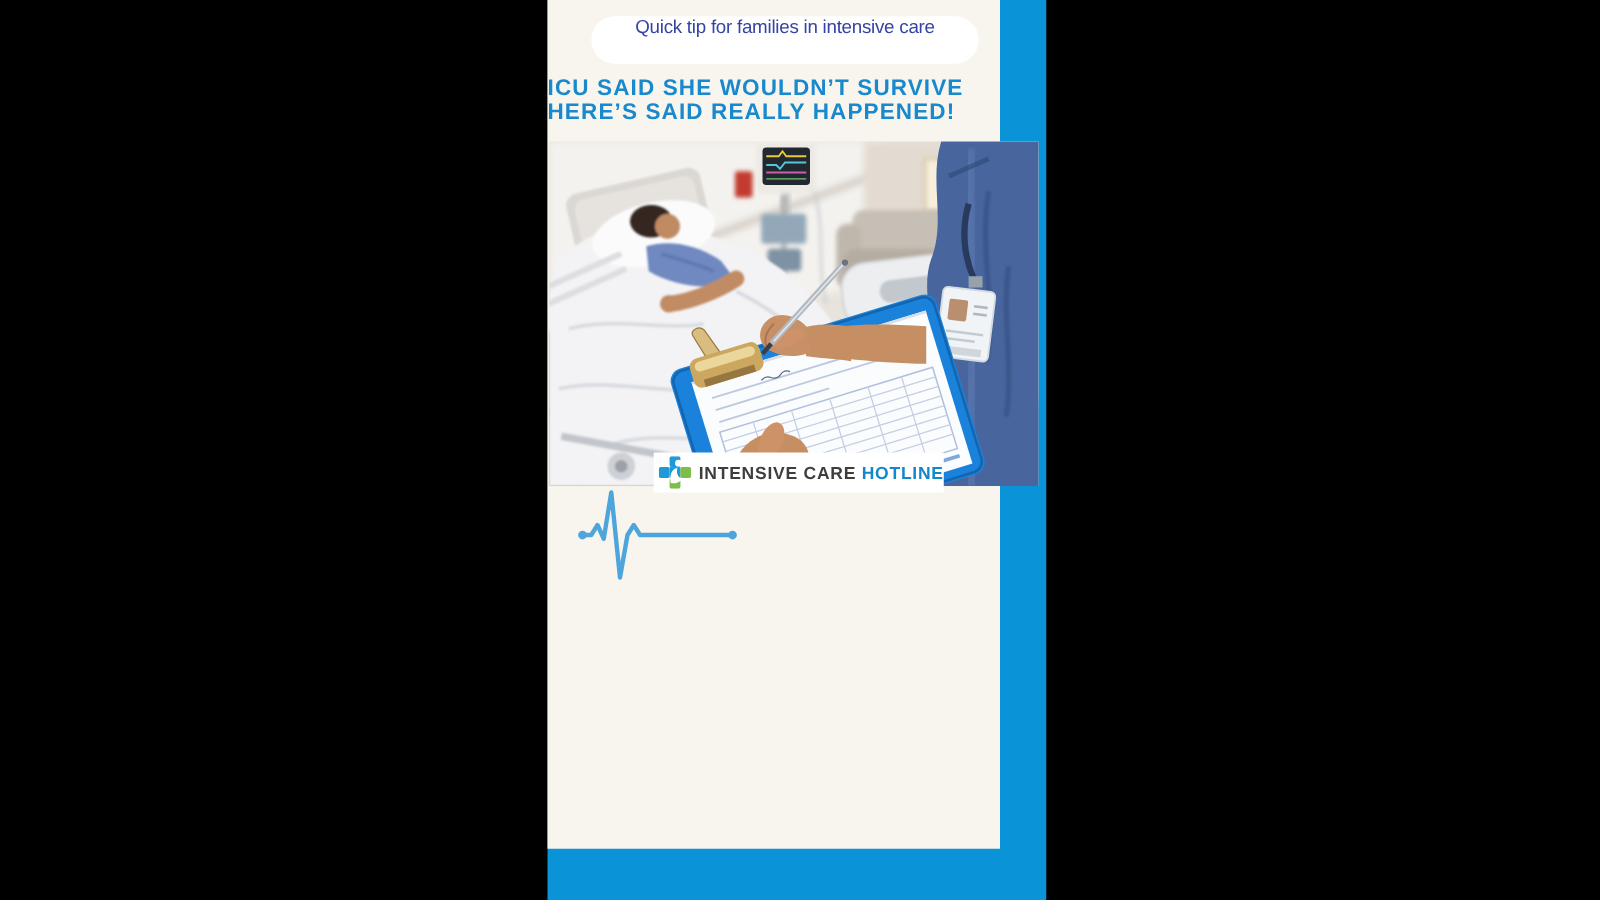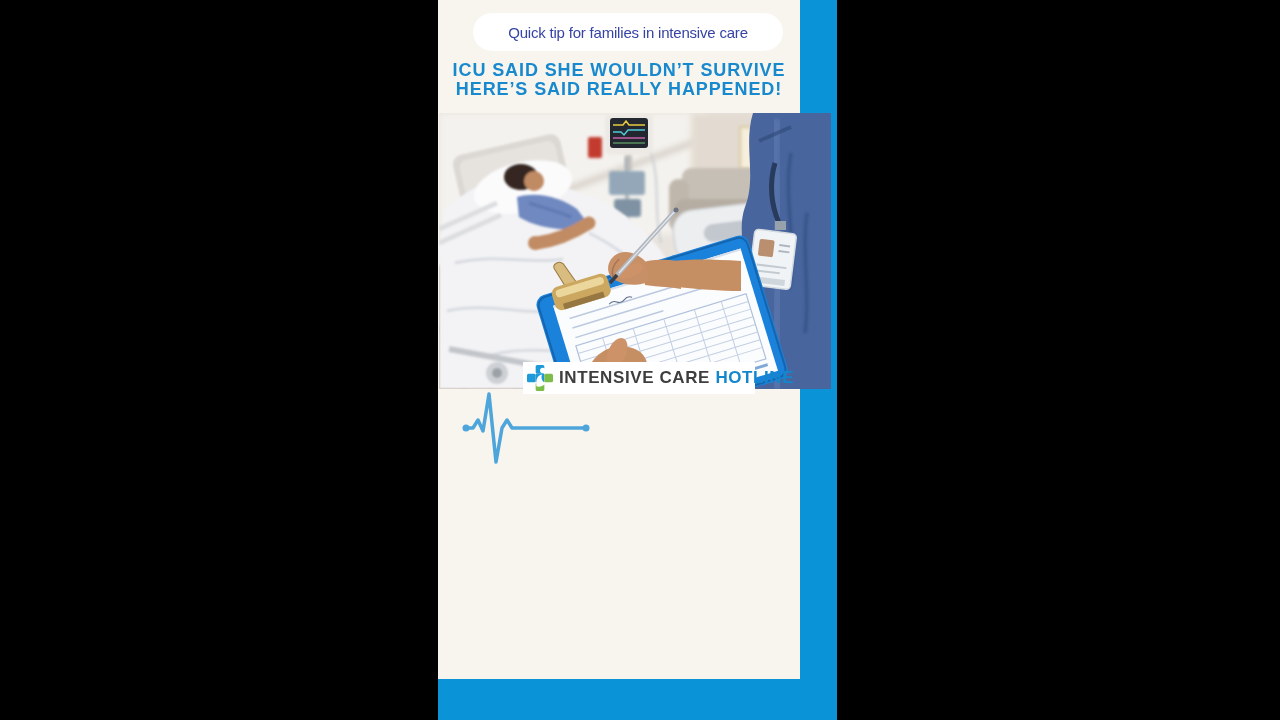--- a/index.html
+++ b/index.html
@@ -4,29 +4,29 @@
 <style>
   html,body{margin:0;padding:0;background:#000;}
   .stage{position:relative;width:1280px;height:720px;background:#000;overflow:hidden;
          font-family:"Liberation Sans", sans-serif;}
   .letterbox{position:absolute;top:0;height:720px;background:#000;}
   .letterbox.left{left:0;width:438px;}
   .letterbox.right{left:837px;width:443px;}
   .video{position:absolute;left:438px;top:0;width:399px;height:720px;background:#0A93D6;}
   .card{position:absolute;left:0;top:0;width:362px;height:679px;background:#F8F5EE;}
   .pill{position:absolute;left:35px;top:13px;width:310px;height:38px;background:#FFFFFF;
-        border-radius:19px;display:flex;align-items:center;justify-content:center;}
+        border-radius:19px;display:flex;justify-content:center;}
   .pill-label{color:#3443A4;font-size:15px;letter-spacing:-0.2px;white-space:nowrap;}
-  .headline{position:absolute;left:0;top:61px;width:362px;text-align:center;
+  .headline{position:absolute;left:0;top:61px;width:362px;text-align:left;
             color:#1989CE;font-weight:bold;font-size:18px;line-height:19px;letter-spacing:0.9px;}
   .photo{position:absolute;left:1px;top:113px;width:392px;height:276px;overflow:hidden;}
   .logo-bar{position:absolute;left:85px;top:362px;width:232px;height:32px;background:#FFFFFF;
             display:flex;align-items:center;box-sizing:border-box;padding-left:4px;}
   .logo-icon{width:26px;height:26px;flex:0 0 auto;margin-right:6px;}
-  .logo-text{font-size:17px;font-weight:bold;letter-spacing:0.6px;color:#3E3E3E;white-space:nowrap;}
+  .logo-text{font-size:14px;font-weight:bold;letter-spacing:0.6px;color:#3E3E3E;white-space:nowrap;}
   .logo-accent{color:#1487CC;}
   .ekg{position:absolute;left:24px;top:390px;width:128px;height:80px;}
 </style>
 </head>
 <body>
 
 <div class="stage">
   <div class="letterbox left"></div>
   <div class="letterbox right"></div>
 

